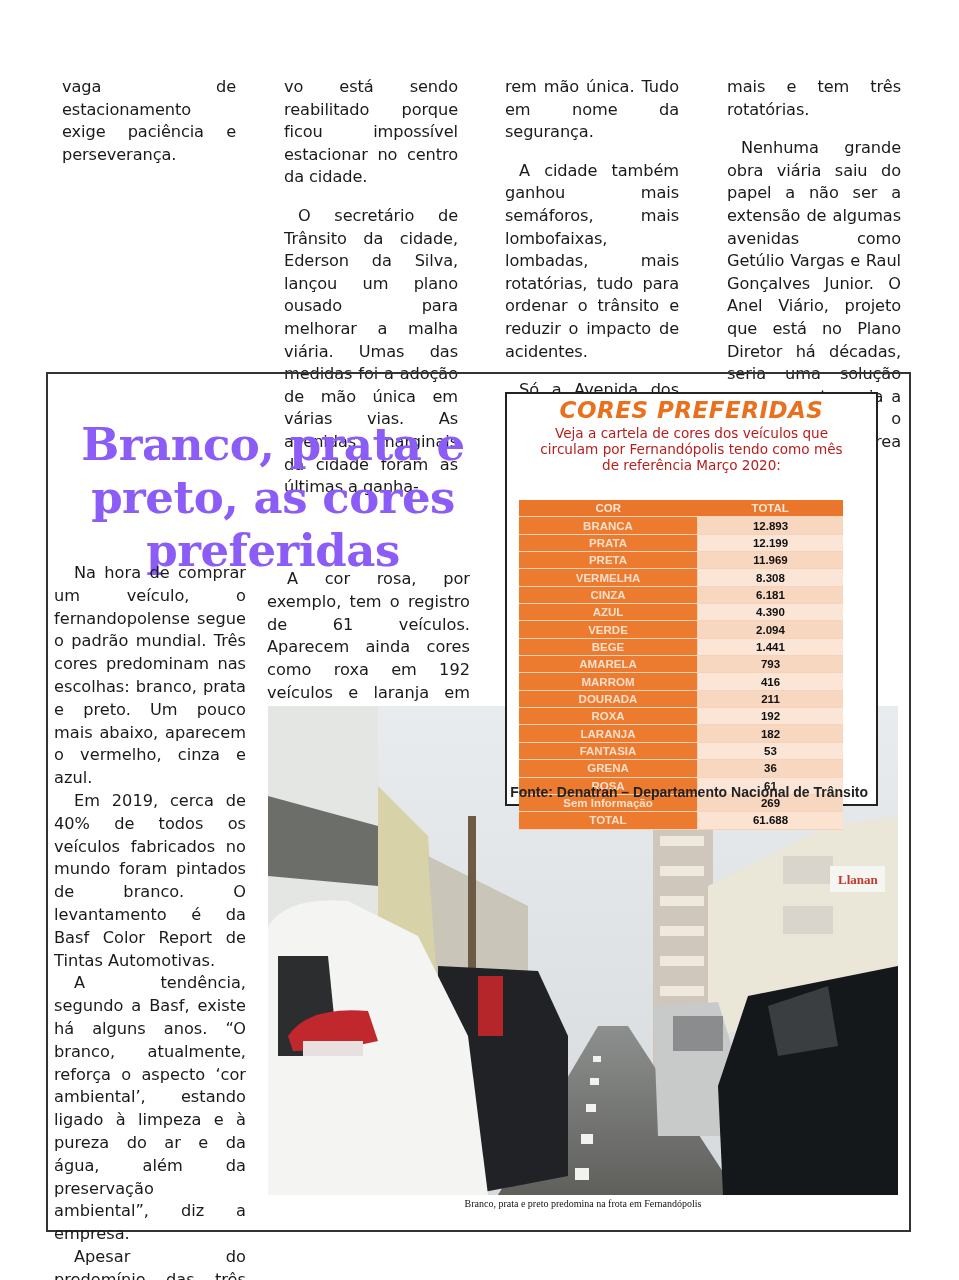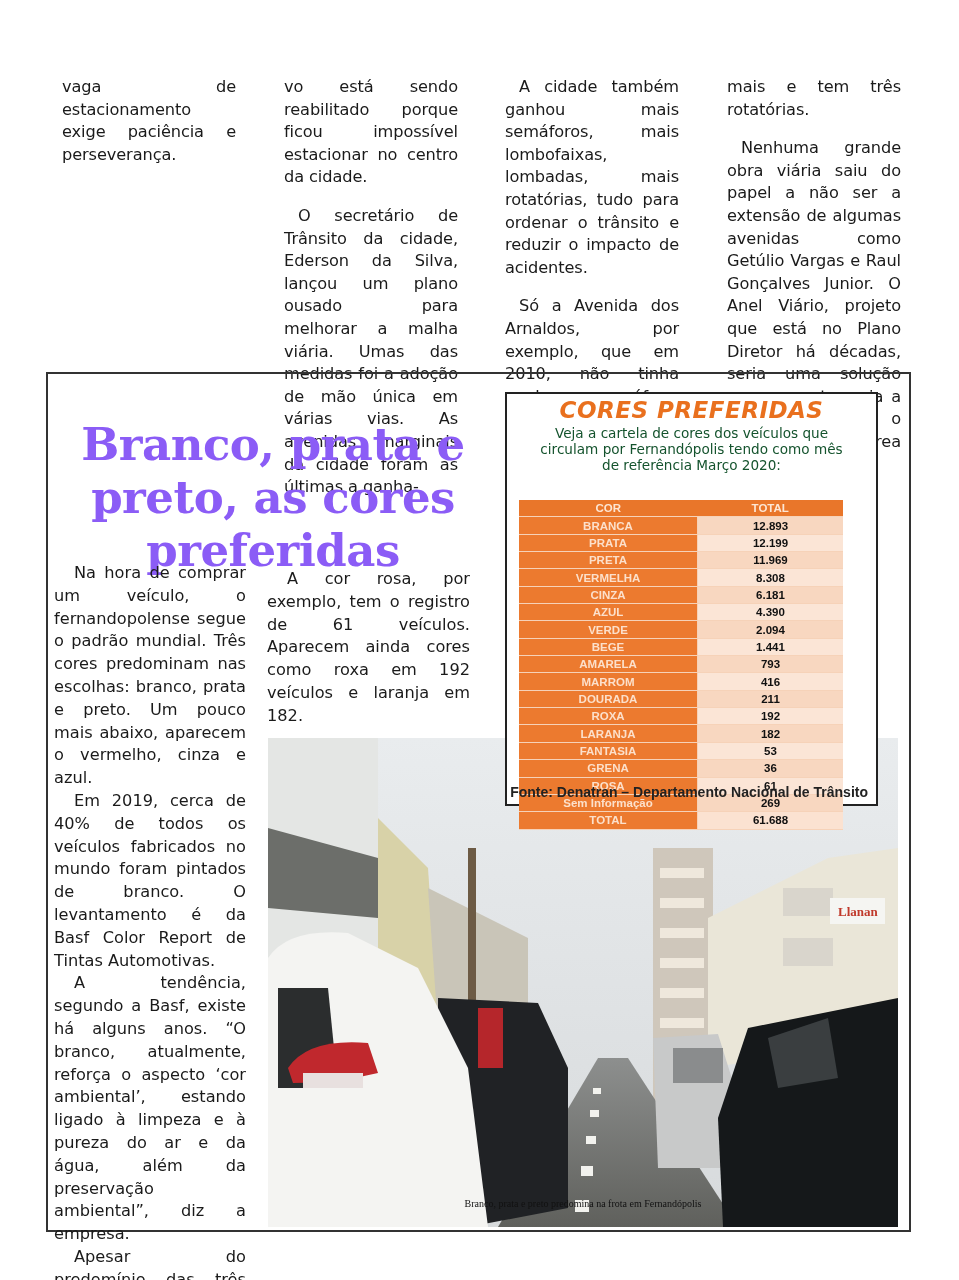--- a/index.html
+++ b/index.html
@@ -14,26 +14,26 @@
 
   .frame { position: absolute; left: 46px; top: 372px; width: 865px; height: 860px; border: 2px solid #333; box-sizing: border-box; }
   .headline { position: absolute; left: 48px; top: 388px; width: 450px; font-family: "DejaVu Serif", serif; font-weight: bold; font-size: 45px; line-height: 53px; text-align: center; color: #8b5cf6; letter-spacing: -0.5px; }
 
   .body-col { position: absolute; font-size: 16.2px; line-height: 22.8px; }
   .body-col p { margin: 0; text-align: justify; }
   .body-col p.ind { text-indent: 20px; }
   #b1 { left: 54px; top: 562px; width: 192px; }
   #b2 { left: 267px; top: 568px; width: 203px; }
 
-  .photo { position: absolute; left: 268px; top: 738px; width: 630px; height: 489px; overflow: hidden; background: #fca5a5; }
+  .photo { position: absolute; left: 268px; top: 706px; width: 630px; height: 489px; overflow: hidden; background: #fca5a5; }
   .caption { position: absolute; left: 268px; top: 1198px; width: 630px; text-align: center; font-family: Liberation Serif, serif; font-size: 10px; color: #111; }
 
   .infobox { position: absolute; left: 505px; top: 392px; width: 373px; height: 414px; background: #fff; border: 2px solid #222; box-sizing: border-box; }
   .ib-title { position: absolute; left: 0; right: 0; top: 3px; text-align: center; font-family: "DejaVu Sans", sans-serif; font-weight: bold; font-style: italic; font-size: 23px; color: #e9701e; letter-spacing: 0.5px; }
-  .ib-sub { position: absolute; left: 0; right: 0; top: 31px; text-align: center; font-size: 13.6px; line-height: 16px; color: #14532d; }
+  .ib-sub { position: absolute; left: 0; right: 0; top: 31px; text-align: center; font-size: 13.6px; line-height: 16px; color: #b91c1c; }
   .ib-table { position: absolute; left: 12px; top: 106px; width: 324px; border-collapse: collapse; font-family: Liberation Sans, sans-serif; font-size: 11.5px; font-weight: bold; }
   .ib-table td, .ib-table th { height: 16.35px; padding: 0; text-align: center; border-bottom: 1px solid #f6d2b8; }
   .ib-table th { background: #e9762a; color: #fde6d4; font-weight: bold; }
   .ib-table td.cor { background: #ec7a2f; color: #fce0cb; width: 178px; border-right: 1px solid #f6d2b8; }
   .ib-table td.val { color: #111; }
   .ib-table tr:nth-child(odd) td.val { background: #f8d7c0; }
   .ib-table tr:nth-child(even) td.val { background: #fbe5d6; }
   .ib-table tr.total td.val { background: #fbe2d1; }
   .ib-src { position: absolute; right: 8px; bottom: 4px; font-family: "Liberation Sans", sans-serif; font-size: 14px; font-weight: bold; color: #222; }
 </style>
@@ -41,20 +41,21 @@
 <body>
 
 <div class="col" id="c1">
     <p>vaga de estacionamento exige paciência e perseverança.</p>
   </div>
 <div class="col" id="c2">
     <p>vo está sendo reabilitado porque ficou impossível estacionar no centro da cidade.</p>
     <p class="ind">O secretário de Trânsito da cidade, Ederson da Silva, lançou um plano ousado para melhorar a malha viária. Umas das medidas foi a adoção de mão única em várias vias. As avenidas marginais da cidade foram as últimas a ganha-</p>
   </div>
 <div class="col" id="c3">
+    <p>rem mão única. Tudo em nome da segurança.</p>
     <p class="ind">A cidade também ganhou mais semáforos, mais lombofaixas, lombadas, mais rotatórias, tudo para ordenar o trânsito e reduzir o impacto de acidentes.</p>
     <p class="ind">Só a Avenida dos Arnaldos, por exemplo, que em 2010, não tinha nenhum semáforo, hoje já possui seis e precisaria de</p>
   </div>
 <div class="col" id="c4">
     <p>mais e tem três rotatórias.</p>
     <p class="ind">Nenhuma grande obra viária saiu do papel a não ser a extensão de algumas avenidas como Getúlio Vargas e Raul Gonçalves Junior. O Anel Viário, projeto que está no Plano Diretor há décadas, seria uma solução porque contornaria a cidade e aliviaria o trânsito na área central.</p>
   </div>
 
 <div class="frame"></div>
 

